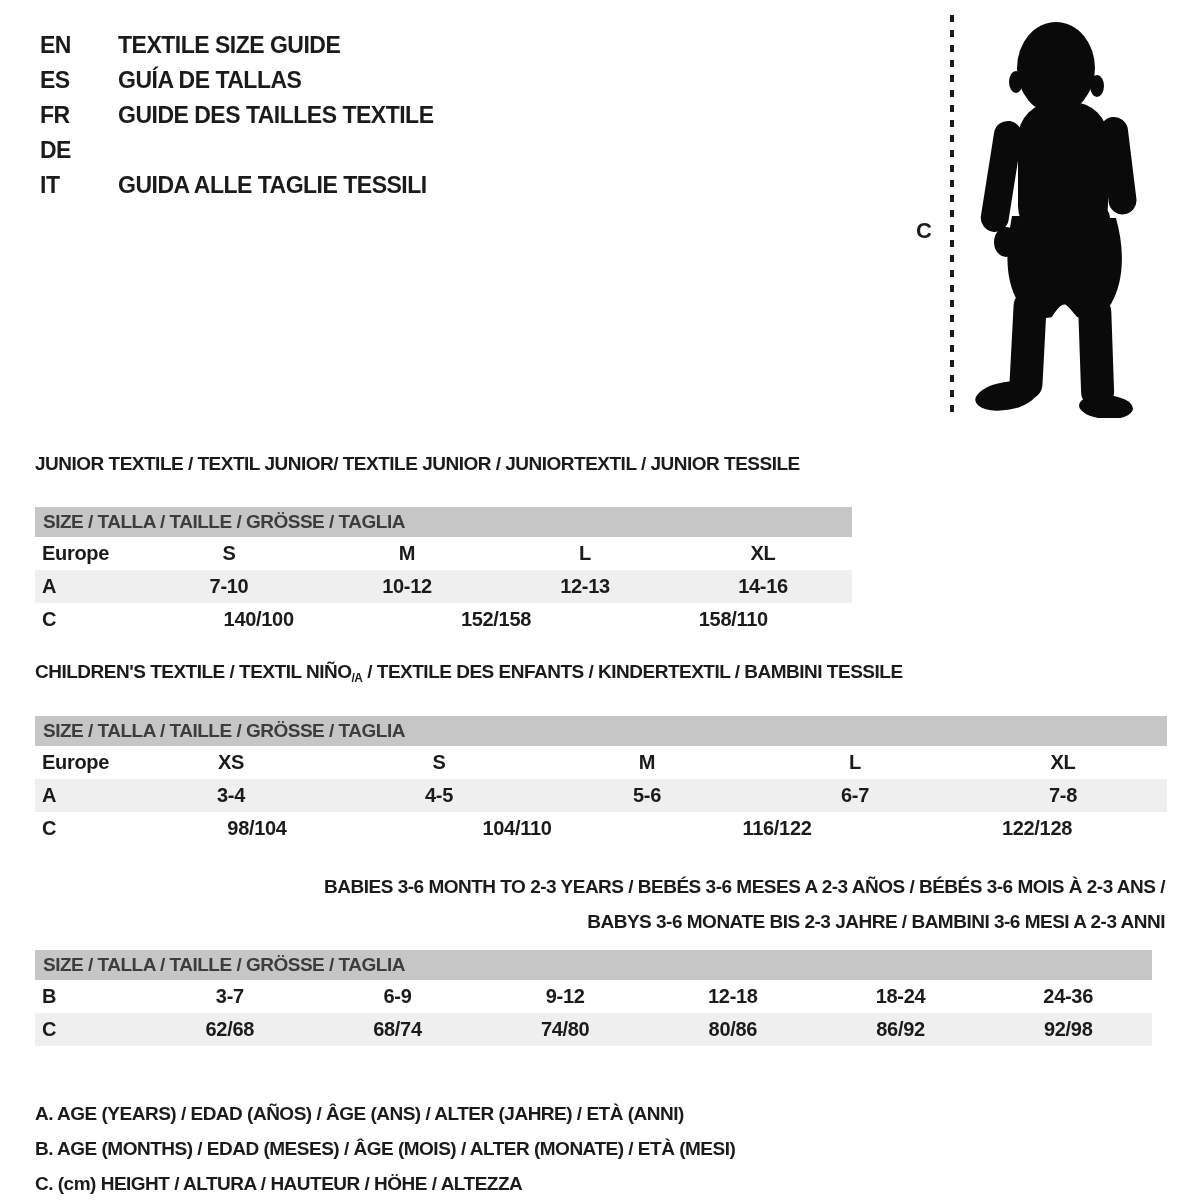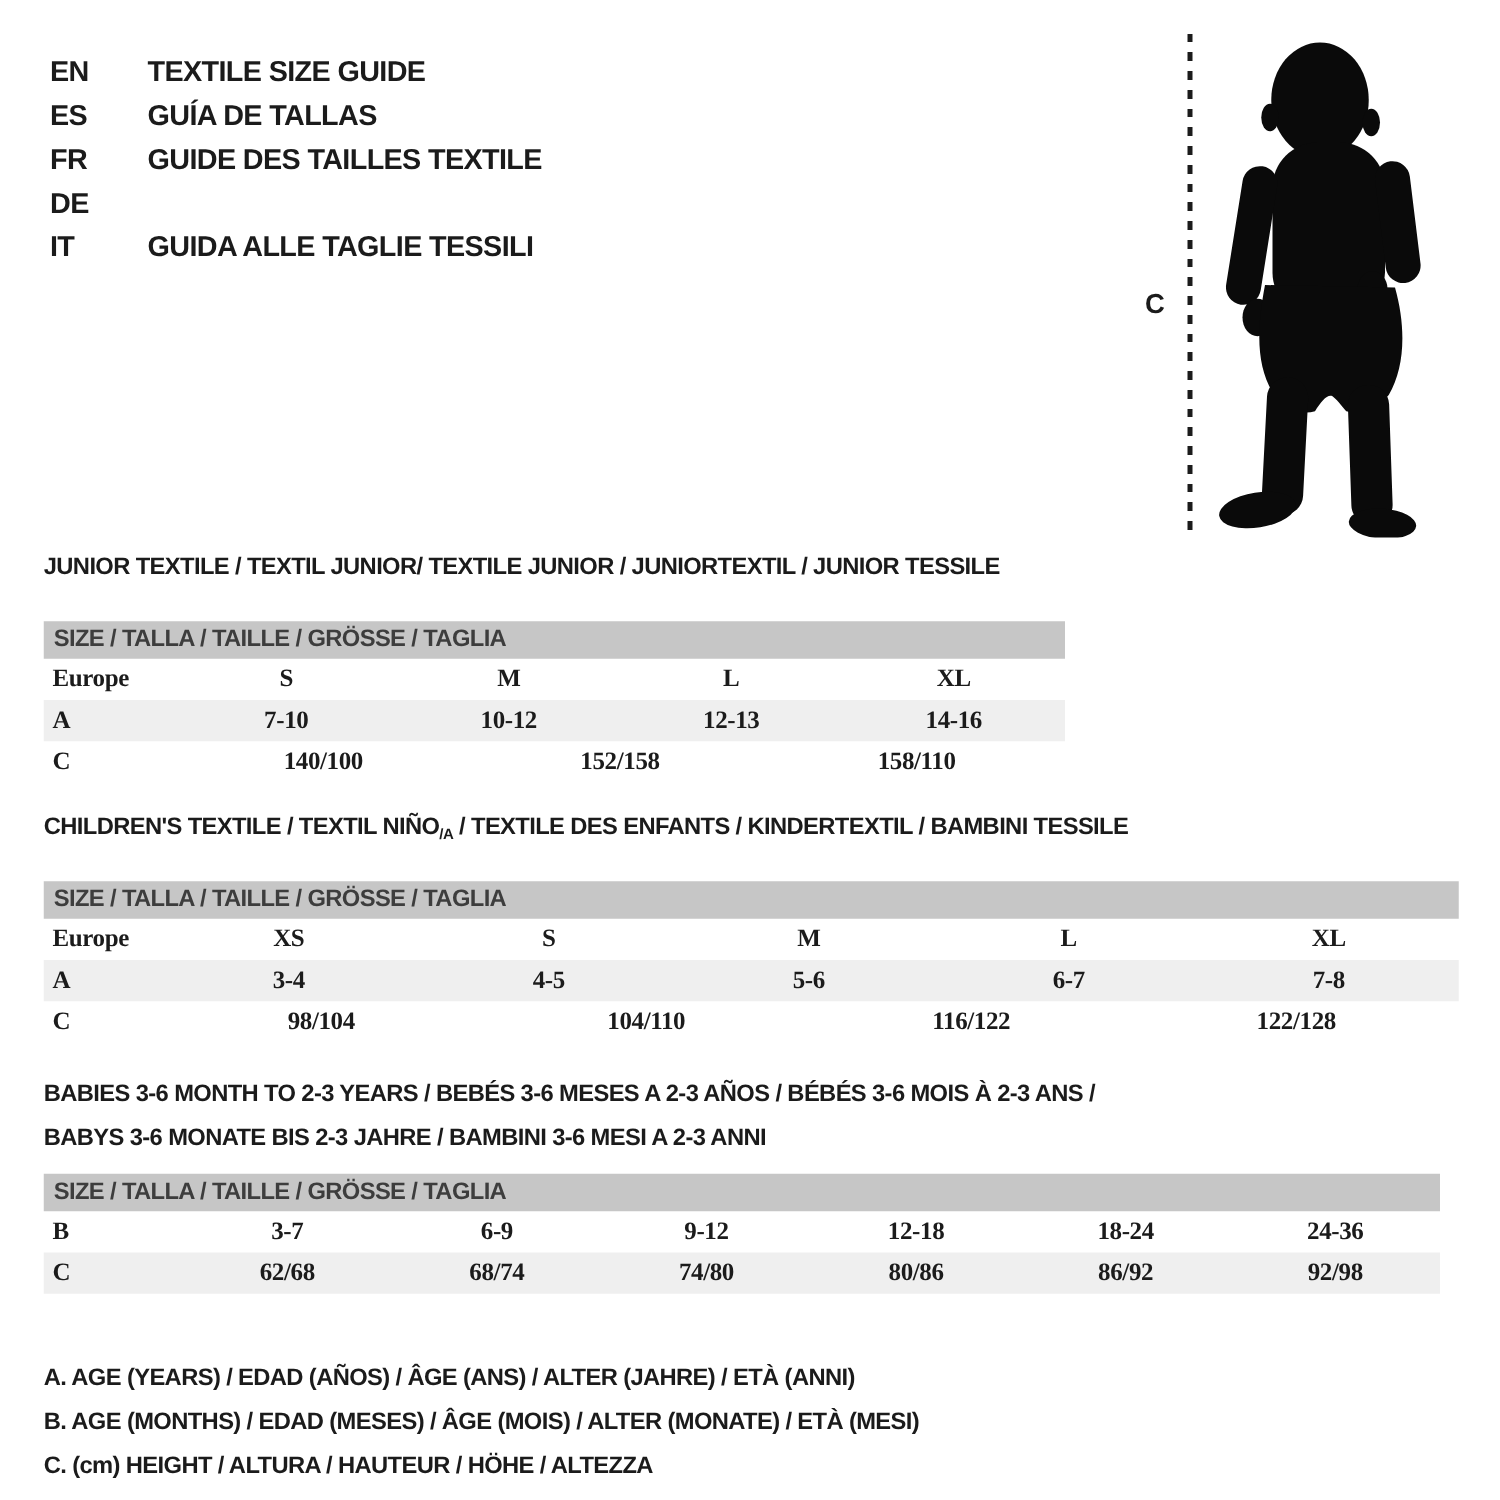--- a/index.html
+++ b/index.html
@@ -9,52 +9,52 @@
     --row-stripe: #efefef;
     --silhouette: #0a0a0a;
   }
   * { margin:0; padding:0; box-sizing:border-box; }
   html, body { background:#fff; }
   body {
     width:1200px; height:1200px; overflow:hidden;
     font-family:"Liberation Sans", sans-serif;
     font-weight:700; color:var(--text);
   }
-  .page { position:relative; width:1200px; height:992px; padding:12px 35px;border-radius:23px; }
+  .page { position:relative; width:1200px; height:992px; padding:0 35px;border-radius:23px; }
 
   
   #header-area { position:relative; height:430px; }
   #lang-list { position:absolute; top:28px; left:5px; }
   .lang-row { display:flex; line-height:35px; font-size:23px; letter-spacing:-0.5px; }
   .lang-code { width:78px; }
 
   .figure-wrap { position:absolute; top:12px; left:873px; width:262px; height:416px; }
   .figure-label { position:absolute; left:8px; top:206px; font-size:22px; }
   .measure-line {
     position:absolute; left:42px; top:3px; width:4px; height:402px;
     background:repeating-linear-gradient(to bottom, var(--text) 0 7px, transparent 7px 15px);
   }
   .toddler { position:absolute; left:60px; top:6px; color:var(--silhouette); }
 
   
   .section-title { font-size:19px; letter-spacing:-0.5px; }
   .title-line { line-height:24px; white-space:nowrap; }
-  .section-0 .section-title { margin-bottom:31px; }
+  .section-0 .section-title { margin-bottom:31px;margin-top:22px; }
   .section-1 { margin-top:24px; } .section-1 .section-title { margin-bottom:30px; }
-  .section-2 { margin-top:24px; } .section-2 .section-title { margin-bottom:11px; }
+  .section-2 { margin-top:24px; } .section-2 .section-title { margin-bottom:11px;text-align:right; }
   .section-2 .title-line { line-height:35px; }
   .sub { font-size:12px; position:relative; top:4px; }
 
   .table-header {
     height:30px; line-height:30px; background:var(--table-header-bg);
     color:var(--table-header-text); font-size:19px; padding-left:8px; letter-spacing:-0.5px;
   }
   .table-row { display:flex; height:33px; line-height:33px; font-size:20px; letter-spacing:-0.3px; }
   .size-table > .table-row:nth-child(odd) { background:var(--row-stripe); }
-  .cell { flex:1; text-align:center;font-family:Liberation Serif, serif; }
+  .cell { flex:1; text-align:center; }
   .cell-label { flex:none; text-align:left; padding-left:7px; }
   .section-0 .size-table { width:817px; }  .section-0 .cell-label { width:105px; }
   .section-1 .size-table { width:1132px; } .section-1 .cell-label { width:92px; }
   .section-2 .size-table { width:1117px; } .section-2 .cell-label { width:111px; }
 
   
   #legend { margin-top:50px; font-size:19px; letter-spacing:-0.5px; }
   .legend-line { line-height:35px; }
 </style>
 </head>

